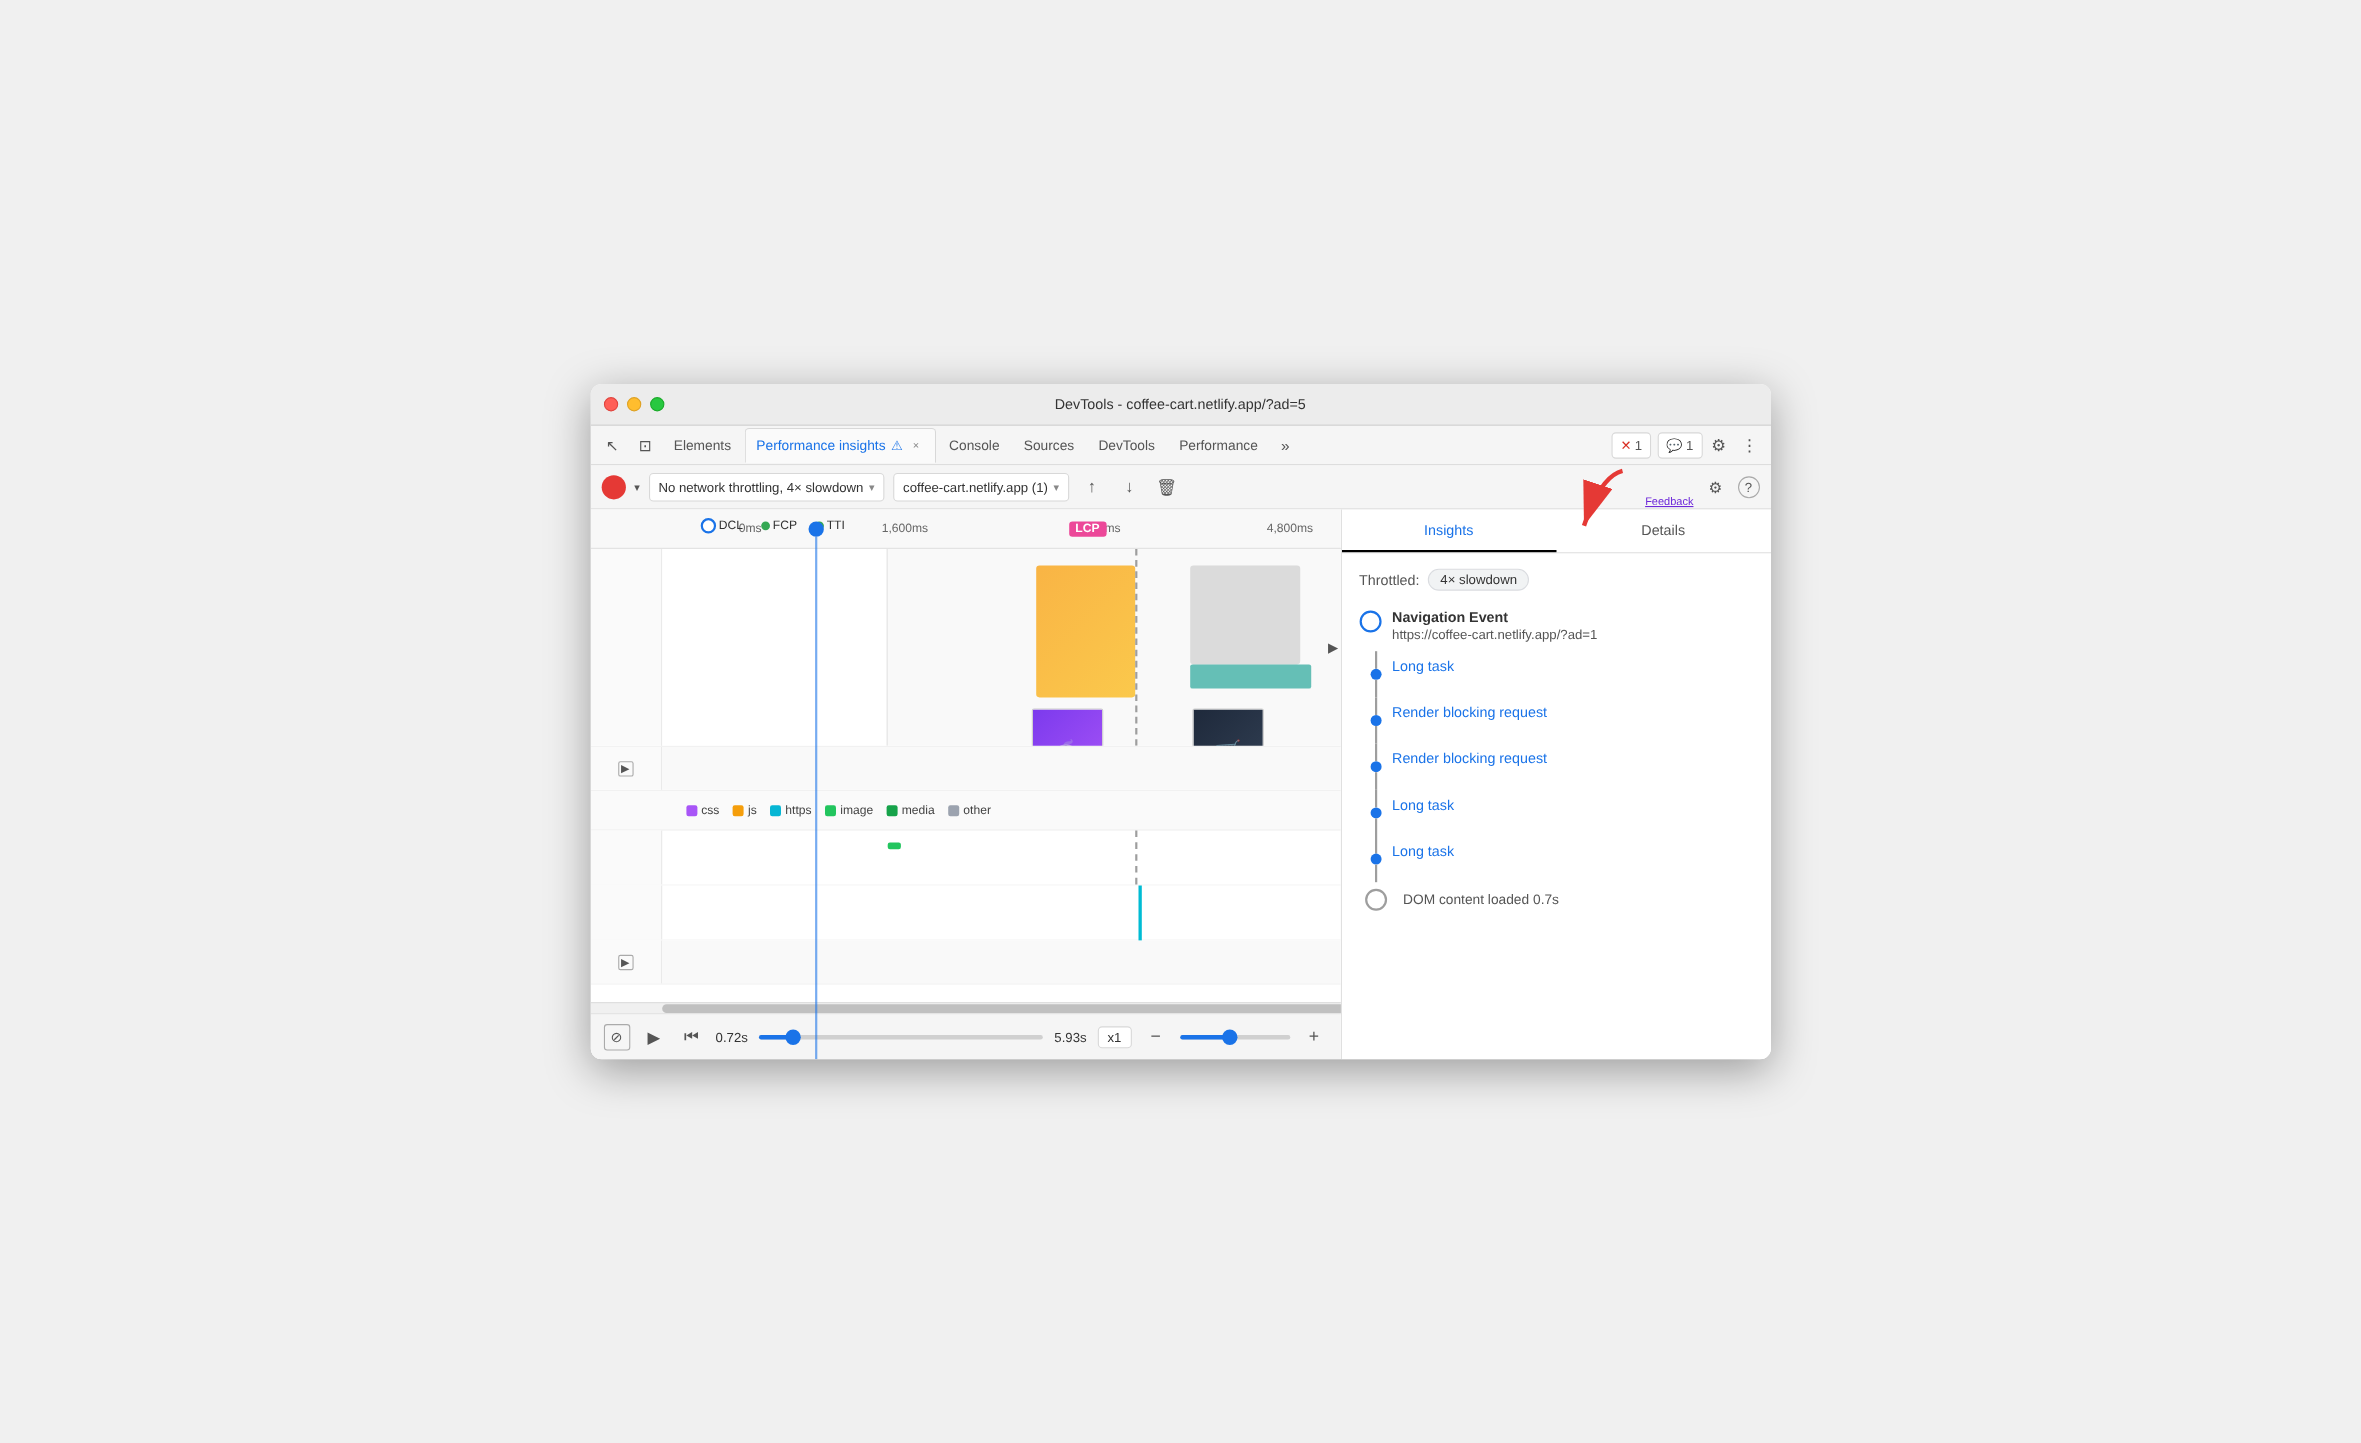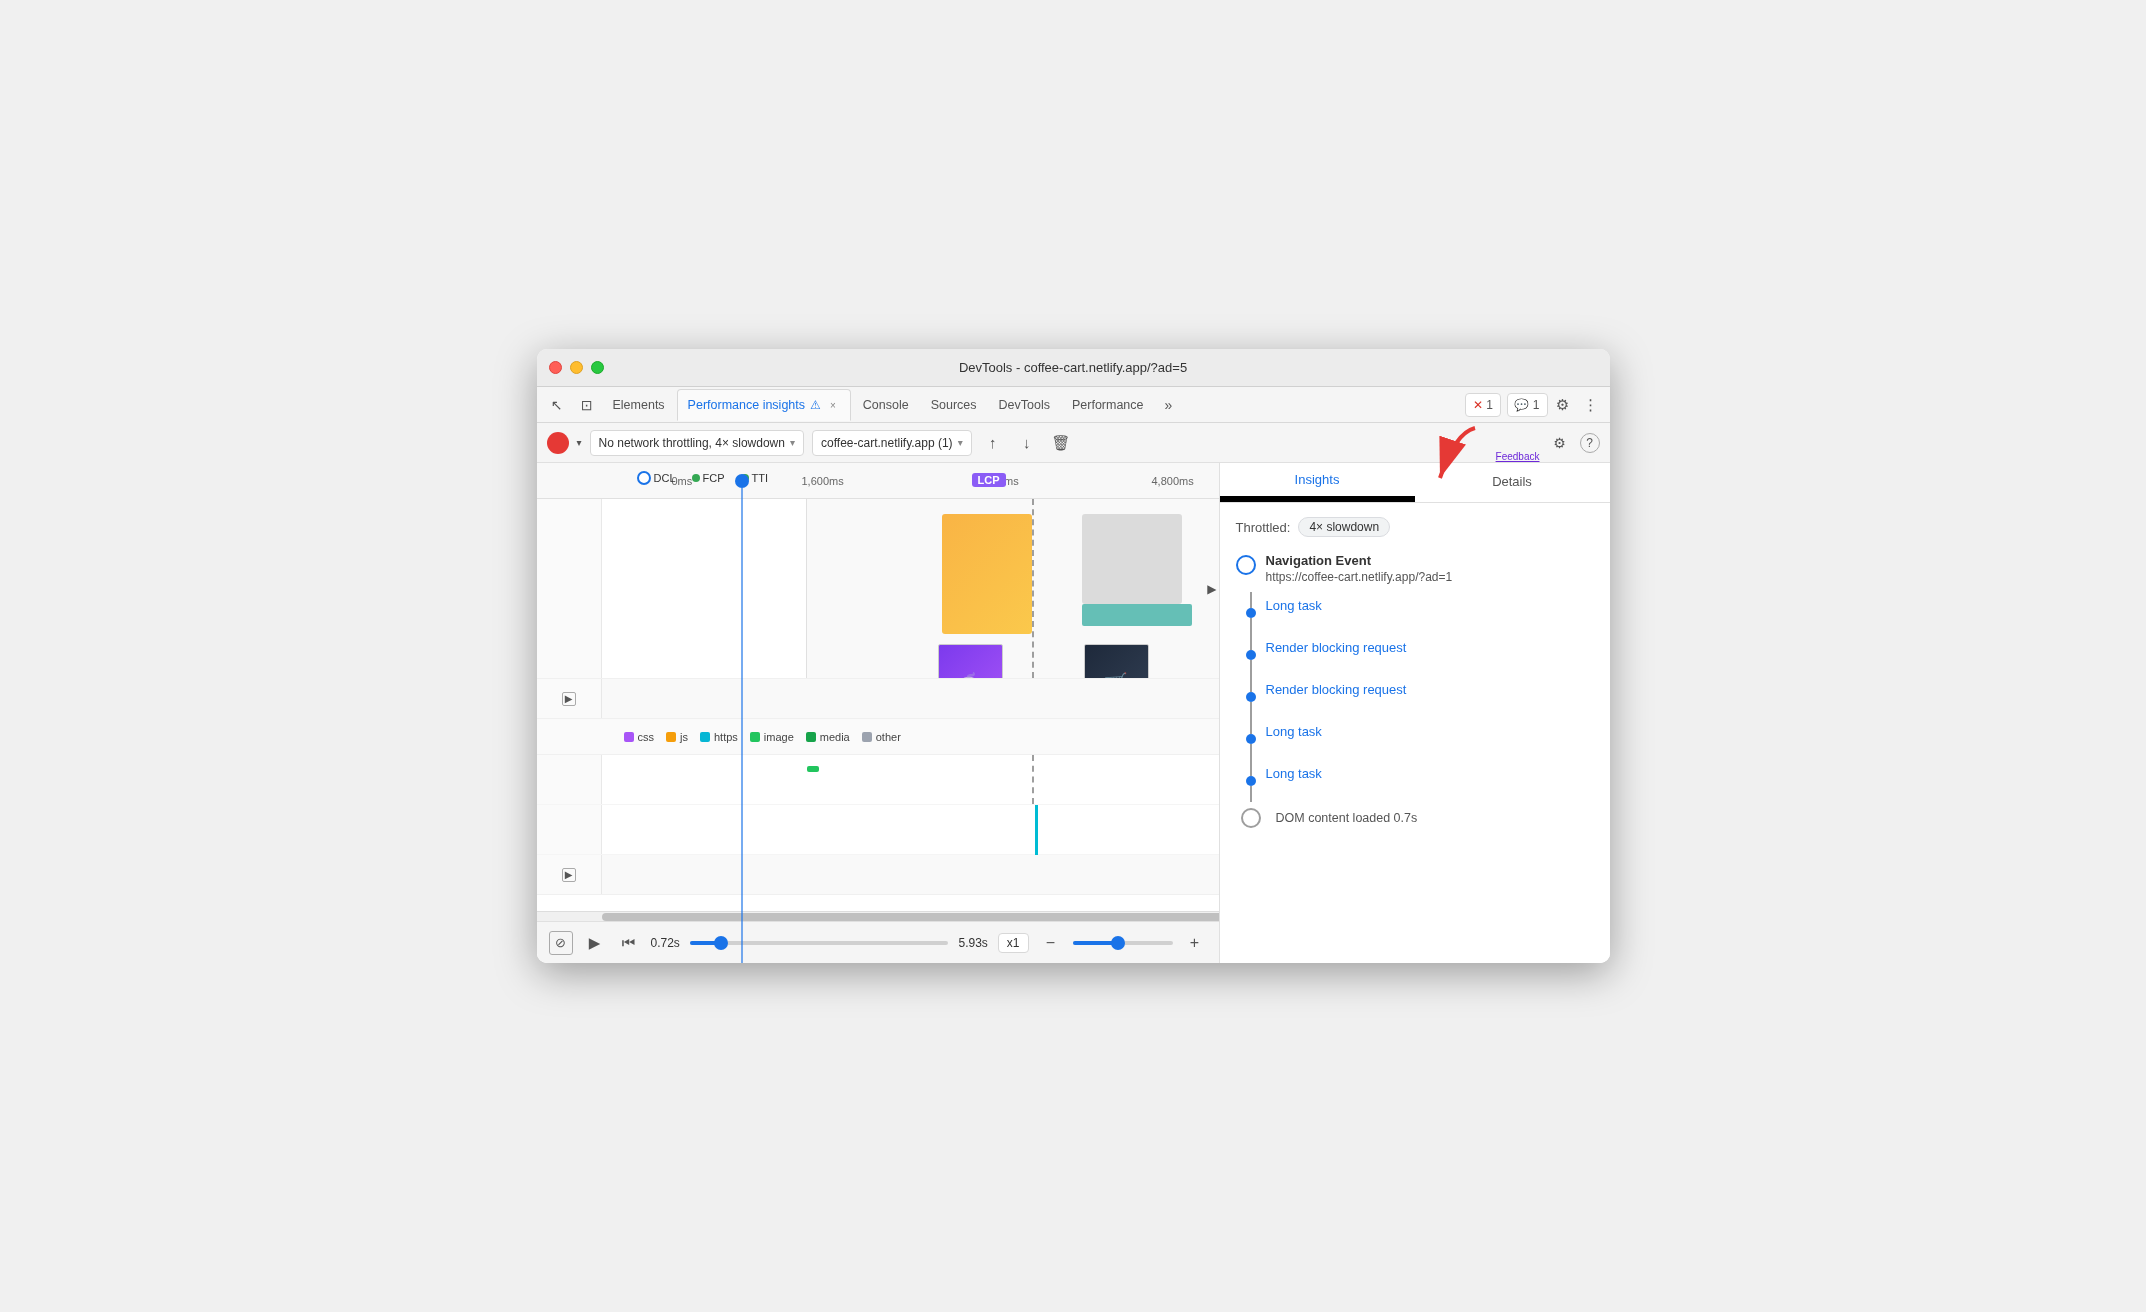--- a/index.html
+++ b/index.html
@@ -258,21 +258,21 @@
     }
     .dot-green { background: #34a853; }
     .dcl-marker {
       width: 14px; height: 14px;
       border: 2px solid #1a73e8;
       border-radius: 50%;
       background: #fff;
       display: inline-flex;
     }
     .lcp-badge {
-      background: #8b5cf6;
+      background: #ec4899;
       color: #fff;
       padding: 1px 6px;
       border-radius: 3px;
       font-size: 11px;
       font-weight: 600;
     }
     
     .timeline-body {
       flex: 1;
       overflow-y: auto;
@@ -514,21 +514,21 @@
       display: flex;
       align-items: center;
       justify-content: center;
       font-size: 13px;
       color: #555;
       cursor: pointer;
       border-bottom: 2px solid transparent;
     }
     .ins-tab.active {
       color: #1a73e8;
-      border-bottom: 6px solid #000000;
+      border-bottom: 2px solid #000000;
     }
     .insights-body {
       flex: 1;
       overflow-y: auto;
       padding: 14px 16px;
     }
     .throttle-row {
       display: flex;
       align-items: center;
       gap: 8px;

